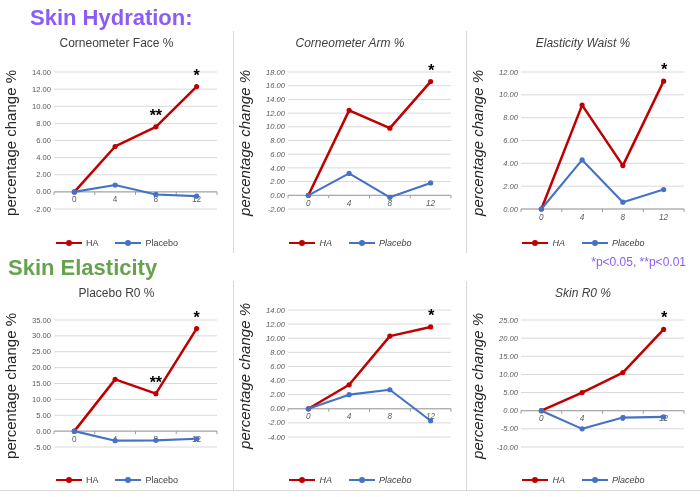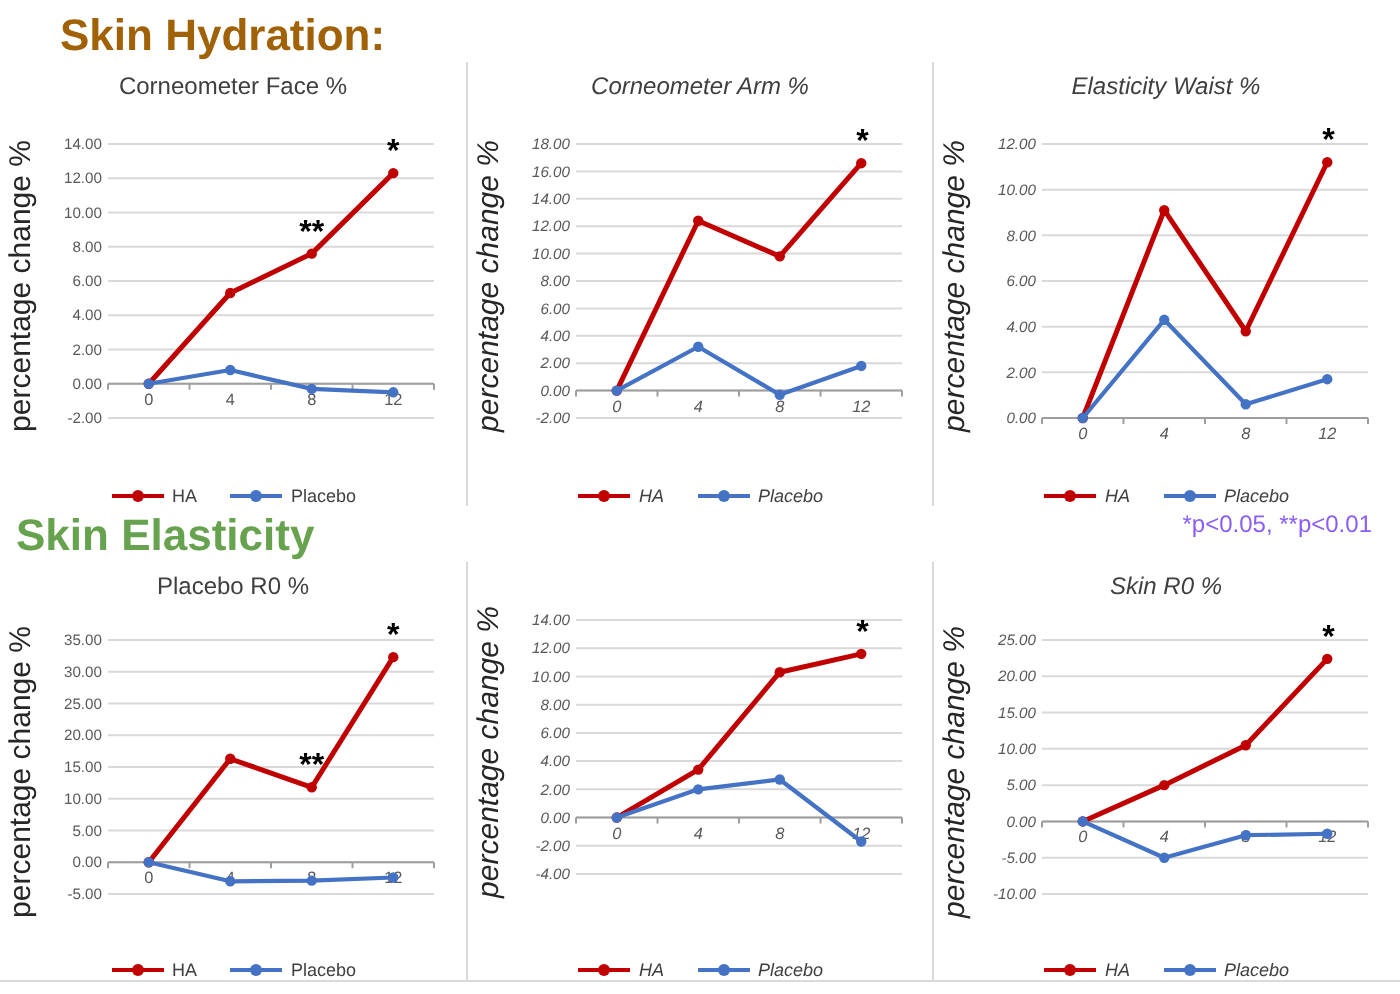--- a/index.html
+++ b/index.html
@@ -10,29 +10,29 @@
   .charts-row { display:flex; border-bottom:0; }
   .charts-row.row2 { border-bottom:1px solid #d9d9d9; }
   .panel { width:233px; box-sizing:border-box; display:flex; flex-direction:column; }
   .panel + .panel { border-left:1px solid #d9d9d9;font-style:italic; }
   .row1 .panel { height:222px; }
   .row2 .panel { height:209px; }
   .panel-title { text-align:center; font-size:12px; color:#3f3f3f; padding-top:5px; height:16px; }
   .panel-body { flex:1; display:flex; align-items:center; justify-content:flex-start; min-height:0; }
   .ylabel { writing-mode:vertical-rl; transform:rotate(180deg); font-size:15px; color:#262626; white-space:nowrap; width:22px; text-align:center; margin-left:2px; }
   .chart-svg { display:block; }
-  .legend { display:flex; justify-content:center; align-items:flex-end; gap:16px; height:20px; }
+  .legend { display:flex; justify-content:center; align-items:center; gap:16px; height:20px; }
   .legend-item { display:flex; align-items:center; gap:3px; font-size:9px; color:#404040; }
 </style>
 </head>
 <body>
 
 <div class="page">
 
-  <div class="heading" style="color: #a16207; padding-left: 30px;">Skin Hydration:</div>
+  <div class="heading" style="color: #8b5cf6; padding-left: 30px;">Skin Hydration:</div>
 
   <div class="charts-row row1" id="row1">
       <div class="panel">
     <div class="panel-title">Corneometer Face %</div>
     <div class="panel-body">
       <div class="ylabel">percentage change %</div>
       <svg class="chart-svg" width="202" height="162" viewBox="0 0 202 162">
             <line x1="30" y1="147" x2="193" y2="147" stroke="#d9d9d9" stroke-width="1"></line>
             <text x="27" y="149.6" text-anchor="end" font-size="7.6" fill="#595959">-2.00</text>
             <line x1="30" y1="129.875" x2="193" y2="129.875" stroke="#d9d9d9" stroke-width="1"></line>

